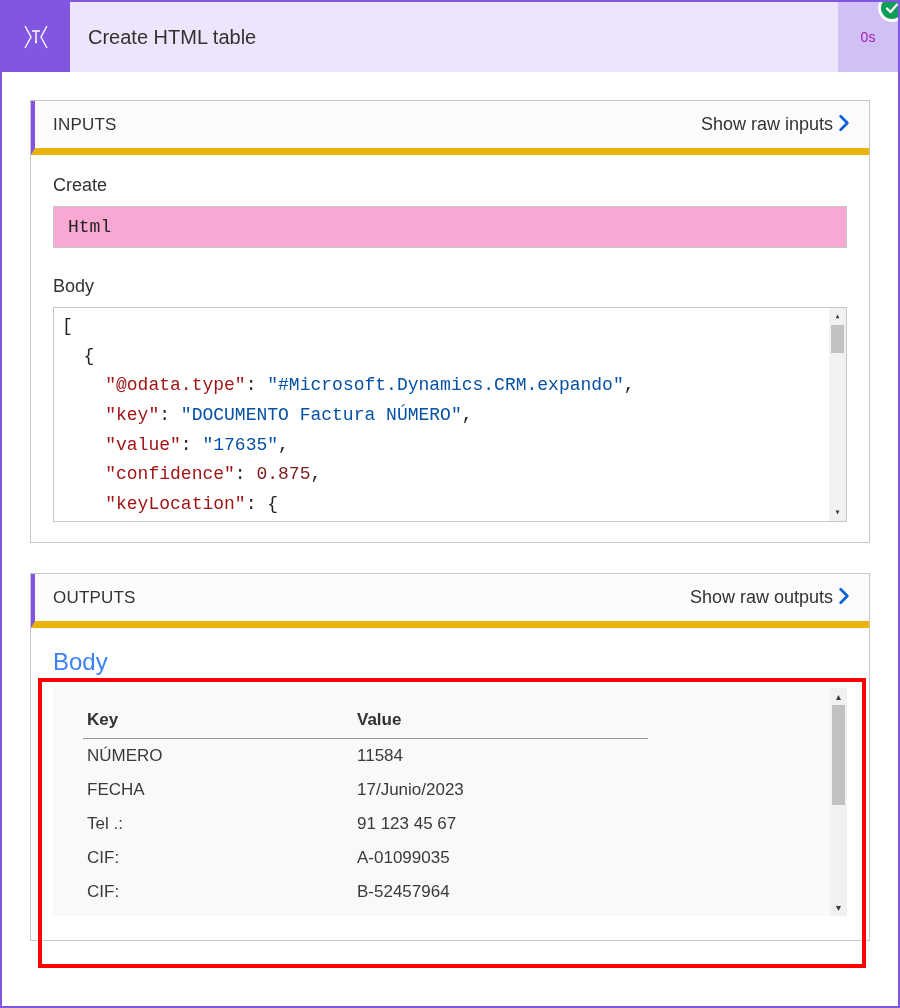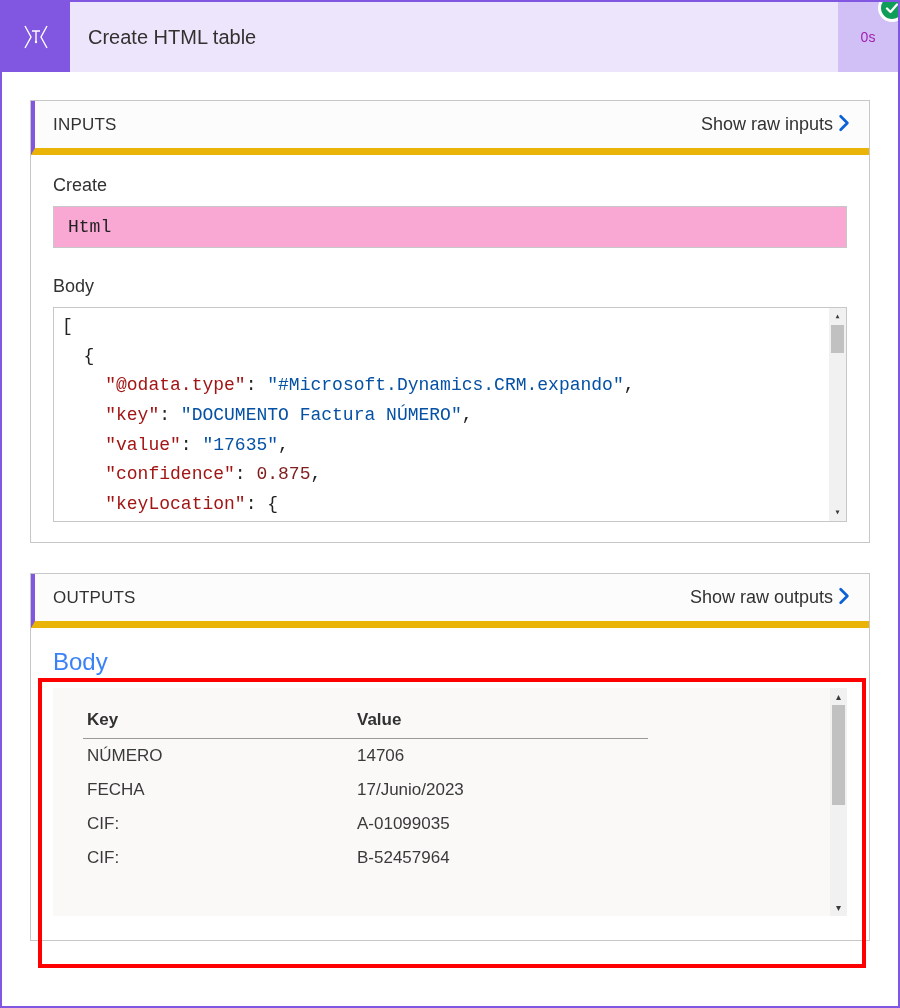--- a/index.html
+++ b/index.html
@@ -290,25 +290,29 @@
         <table class="body-table">
           <thead>
             <tr>
               <th class="col-key">Key</th>
               <th>Value</th>
             </tr>
           </thead>
           <tbody id="body-rows">
               <tr>
                 <td class="col-key">NÚMERO</td>
-                <td>14706</td>
+                <td>11584</td>
               </tr>
               <tr>
                 <td class="col-key">FECHA</td>
                 <td>17/Junio/2023</td>
+              </tr>
+              <tr>
+                <td class="col-key">Tel .:</td>
+                <td>91 123 45 67</td>
               </tr>
               <tr>
                 <td class="col-key">CIF:</td>
                 <td>A-01099035</td>
               </tr>
               <tr>
                 <td class="col-key">CIF:</td>
                 <td>B-52457964</td>
               </tr>
             </tbody>

